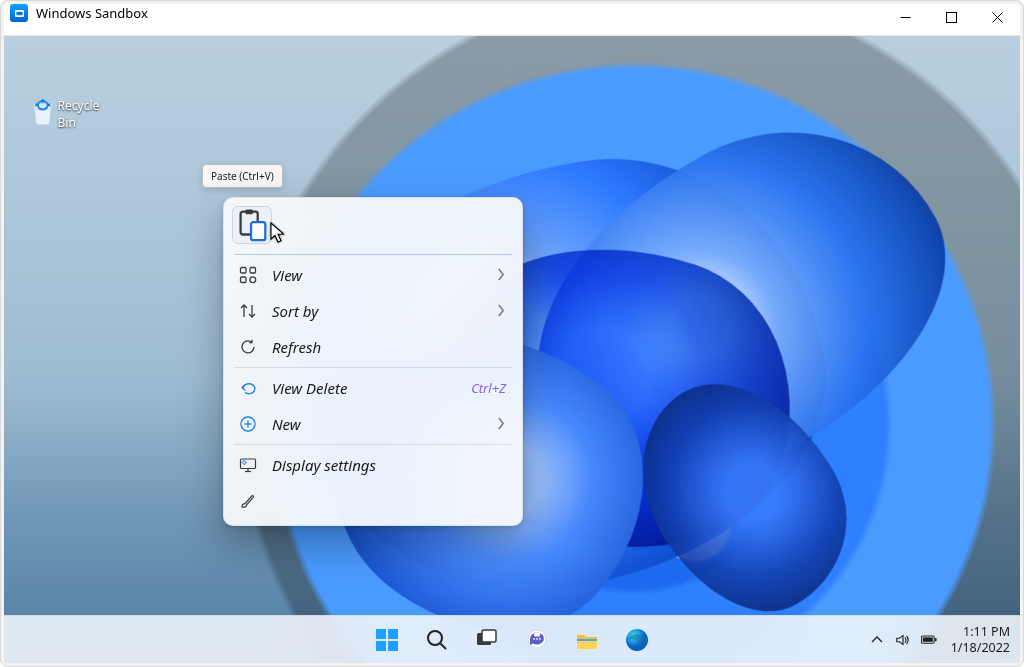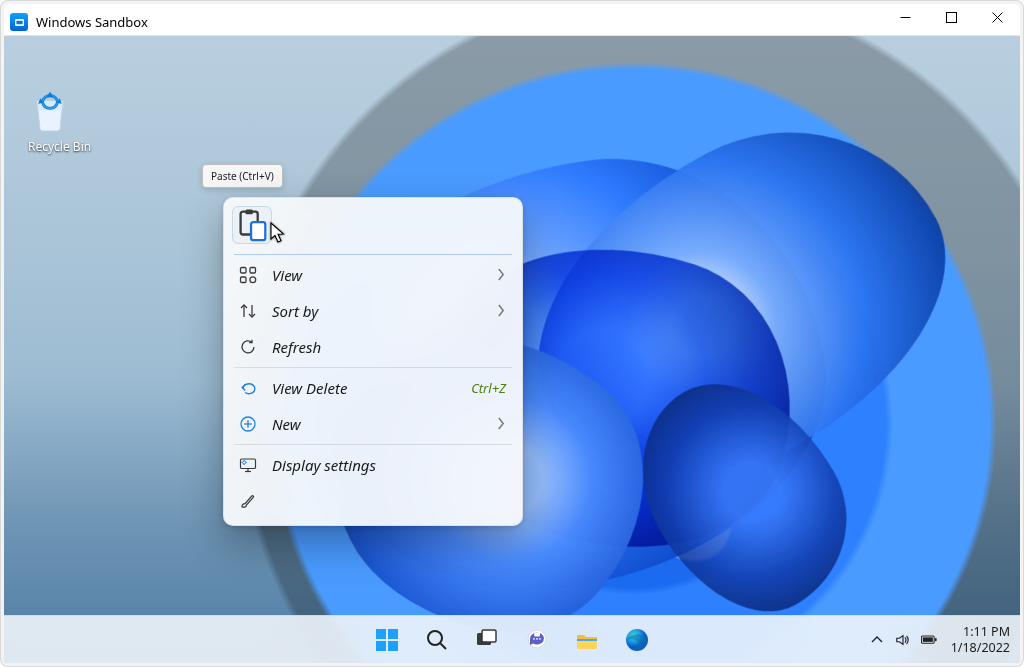--- a/index.html
+++ b/index.html
@@ -9,21 +9,21 @@
     width: 1024px; height: 667px;
     background: #f3f3f3;
     padding: 4px;
     border-radius: 8px;
     box-shadow: inset 0 0 0 1px #d9d9d9;
   }
 
   
   .titlebar {
     height: 32px;
-    display: flex; align-items: flex-end;
+    display: flex; align-items: flex-start;
     padding: 0 0 4px 6px;
     background: #fff;
     border-bottom: 1px solid #e5e5e5;
     border-radius: 6px 6px 0 0;
   }
   .titlebar .app-icon {
     width: 18px; height: 18px; margin-right: 8px;
     background: linear-gradient(180deg,#0da2ff,#0066d1);
     border-radius: 3px;
     display:flex;align-items:center;justify-content:center;
@@ -64,21 +64,21 @@
   .p4 { width:430px; height:300px; left:520px; top:120px;
         background: radial-gradient(circle at 40% 50%, #e3edff 0 10%, #7fb2ff 25%, #2a73f0 55%, #0a3fa8 85%);
         transform: rotate(-28deg); opacity:0.92; }
   .p5 { width:240px; height:180px; left:620px; top:370px;
         background: radial-gradient(circle at 50% 45%, #3a7dff 0 18%, #123fb0 55%, #041a55 100%);
         transform: rotate(60deg); opacity:0.9;}
 
   
   .desktop-icon {
     position:absolute; left:24px; top:54px; width:72px;
-    display:flex; flex-direction:column; align-items:flex-start;
+    display:flex; flex-direction:row; align-items:center;
     color:#fff; font-size:12px;
     text-shadow: 0 1px 2px rgba(0,0,0,0.8);
   }
   .desktop-icon .bin { width:44px; height:44px; }
   .desktop-icon .lbl { margin-top:4px; }
 
   
   .ctx {
     position:absolute; left:219px; top:161px; width:300px;
     background: rgba(248,250,252,0.94);
@@ -103,21 +103,21 @@
   .ctx-sep { height:1px; background:rgba(0,0,0,0.10); margin:2px 4px; }
   .ctx-sep.blue { background:rgba(60,120,220,0.35); }
   .ctx-item {
     display:flex; align-items:center; gap:14px;
     padding: 8px 10px 8px 8px;
     border-radius:6px;
   }
   .ctx-item .ic { width:20px; height:20px; display:flex; align-items:center; justify-content:center; }
   .ctx-item .ic svg { width:18px; height:18px; }
   .ctx-item .txt { flex:1; }
-  .ctx-item .hint { color:#4d7c0f; font-size:13px; }
+  .ctx-item .hint { color:#8b5cf6; font-size:13px; }
   .ctx-item .chev { color:#7a7a7a; }
 
   
   .tooltip {
     position:absolute; left:198px; top:128px;
     background:#f6f6f6;
     border:1px solid #bdbdbd;
     border-radius:4px;
     padding:4px 8px;
     font-size:10px;

